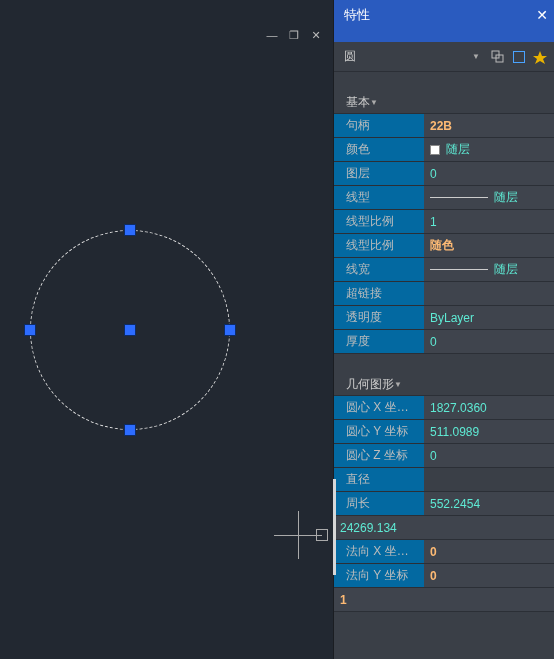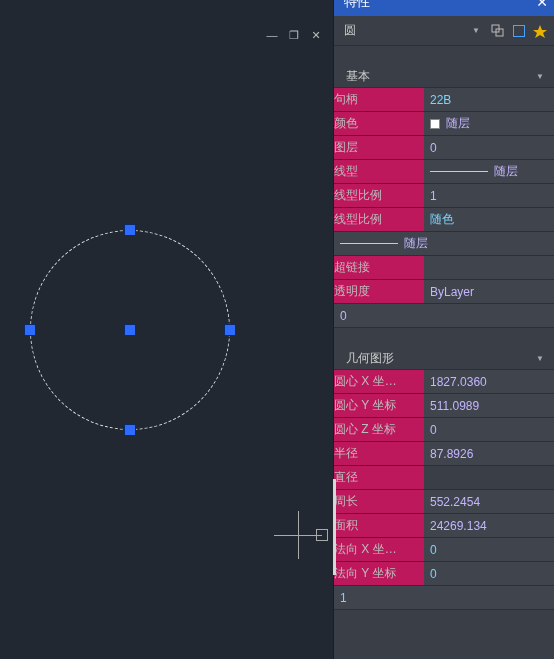--- a/index.html
+++ b/index.html
@@ -91,21 +91,21 @@
   .panel {
     position: absolute;
     left: 333px;
     top: 0;
     width: 221px;
     height: 659px;
     background: #3a3f47;
     border-left: 1px solid #1a1d22;
   }
   .panel-header {
-    height: 16px;
+    height: 42px;
     background: #2a5bbf;
     color: #fff;
     font-size: 13px;
     display: flex;
     align-items: center;
     justify-content: space-between;
     padding: 0 6px 12px 10px;
   }
   .panel-header .close {
     font-size: 14px;
@@ -143,55 +143,55 @@
     align-items: center;
     justify-content: center;
   }
   .mini-icon svg { display: block; }
 
   .section-header {
     margin-top: 20px;
     height: 22px;
     display: flex;
     align-items: center;
-    justify-content: space-between;
     padding: 0 10px 0 12px;
     border-bottom: 1px solid #2b2f36;
     cursor: pointer;
   }
   .section-header:first-of-type { margin-top: 28px; }
   .section-header .tri {
     font-size: 8px;
     color: #aaa;
   }
   .prop-row {
     display: flex;
     height: 24px;
     align-items: stretch;
     border-bottom: 1px solid #2b2f36;
   }
   .prop-label {
     width: 90px;
+    padding-left: 12px;
     display: flex;
     align-items: center;
     color: #bcbcbc;
-    background: #be185d;
+    background: #0369a1;
     white-space: nowrap;
     overflow: hidden;
     text-overflow: ellipsis;
   }
   .prop-value {
     flex: 1;
     display: flex;
     align-items: center;
     padding-left: 6px;
-    color: #c4b5fd;
+    color: #5eead4;
     background: #3f444d;
   }
-  .prop-value.muted { color: #7dd3fc; }
+  .prop-value.muted { color: #fdba74; font-weight: bold; }
   .swatch {
     width: 10px; height: 10px;
     background: #fff;
     border: 1px solid #888;
     margin-right: 6px;
   }
   .line-sample {
     flex: 0 0 58px;
     height: 1px;
     background: #ccc;
@@ -290,34 +290,36 @@
   </div>
   <div class="prop-row">
     <div class="prop-label">线型比例</div>
     <div class="prop-value">1</div>
   </div>
   <div class="prop-row">
     <div class="prop-label">线型比例</div>
     <div class="prop-value muted">随色</div>
   </div>
   <div class="prop-row">
+    <div class="prop-label">线宽</div>
     <div class="prop-value">
       <span class="line-sample"></span>
       <span>随层</span>
     </div>
   </div>
   <div class="prop-row">
     <div class="prop-label">超链接</div>
     <div class="prop-value"></div>
   </div>
   <div class="prop-row">
     <div class="prop-label">透明度</div>
     <div class="prop-value">ByLayer</div>
   </div>
   <div class="prop-row">
+    <div class="prop-label">厚度</div>
     <div class="prop-value">0</div>
   </div>
 
   <div class="section-header">
     <span>几何图形</span>
     <span class="tri">▼</span>
   </div>
 
   <div class="prop-row">
     <div class="prop-label">圆心 X 坐…</div>
@@ -325,32 +327,27 @@
   </div>
   <div class="prop-row">
     <div class="prop-label">圆心 Y 坐标</div>
     <div class="prop-value">511.0989</div>
   </div>
   <div class="prop-row">
     <div class="prop-label">圆心 Z 坐标</div>
     <div class="prop-value">0</div>
   </div>
   <div class="prop-row">
-    <div class="prop-label">半径</div>
-    <div class="prop-value">87.8926</div>
-  </div>
-  <div class="prop-row">
     <div class="prop-label">直径</div>
   </div>
   <div class="prop-row">
     <div class="prop-label">周长</div>
     <div class="prop-value">552.2454</div>
   </div>
   <div class="prop-row">
-    <div class="prop-label">面积</div>
     <div class="prop-value">24269.134</div>
   </div>
   <div class="prop-row">
     <div class="prop-label">法向 X 坐…</div>
     <div class="prop-value muted">0</div>
   </div>
   <div class="prop-row">
     <div class="prop-label">法向 Y 坐标</div>
     <div class="prop-value muted">0</div>
   </div>

